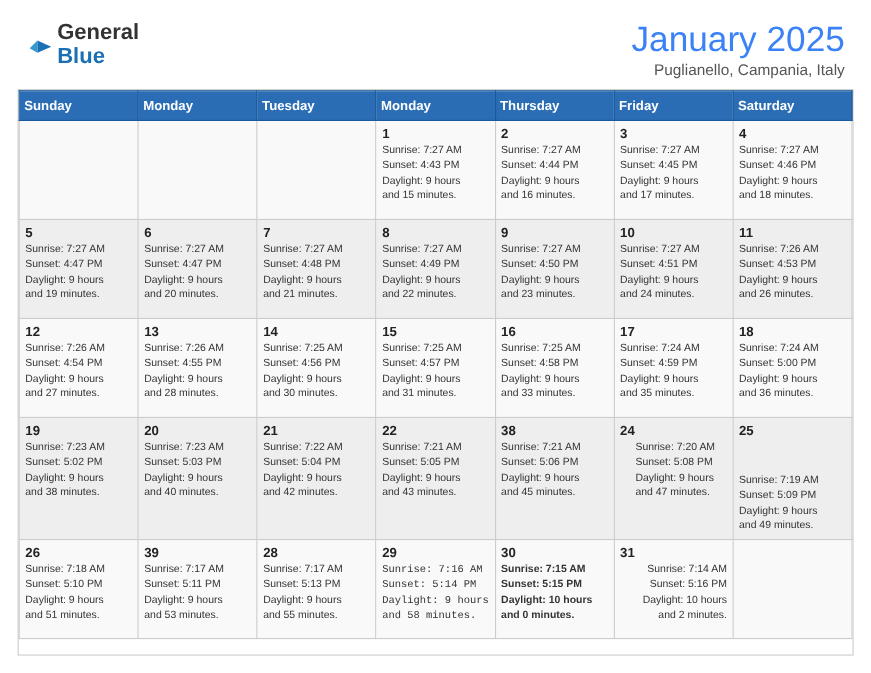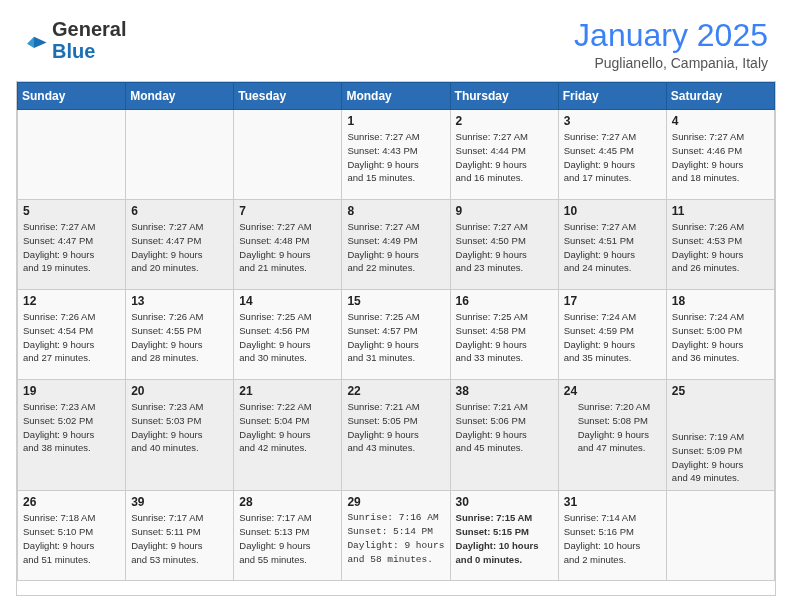--- a/index.html
+++ b/index.html
@@ -356,21 +356,21 @@
             </td>
             <td>
               <div class="day-number">30</div>
               <div class="day-info" style="white-space: pre-line; font-weight: bold;">Sunrise: 7:15 AM
 Sunset: 5:15 PM
 Daylight: 10 hours
 and 0 minutes.</div>
             </td>
             <td>
               <div class="day-number">31</div>
-              <div class="day-info" style="white-space: pre-line;">Sunrise: 7:14 AM
+              <div class="day-info" style="white-space: pre-line; text-align: right;">Sunrise: 7:14 AM
 Sunset: 5:16 PM
 Daylight: 10 hours
 and 2 minutes.</div>
             </td>
             <td class="empty-cell"></td>
           </tr>
         </tbody>
     </table>
   </div>
 </div>

